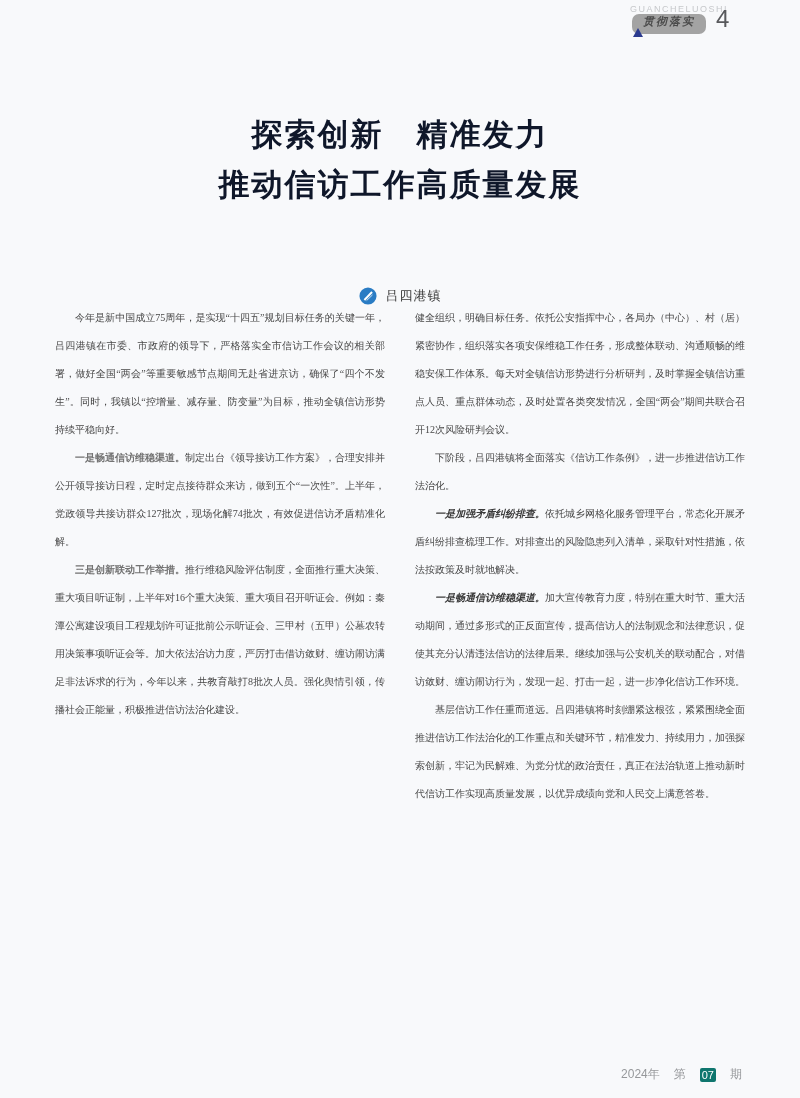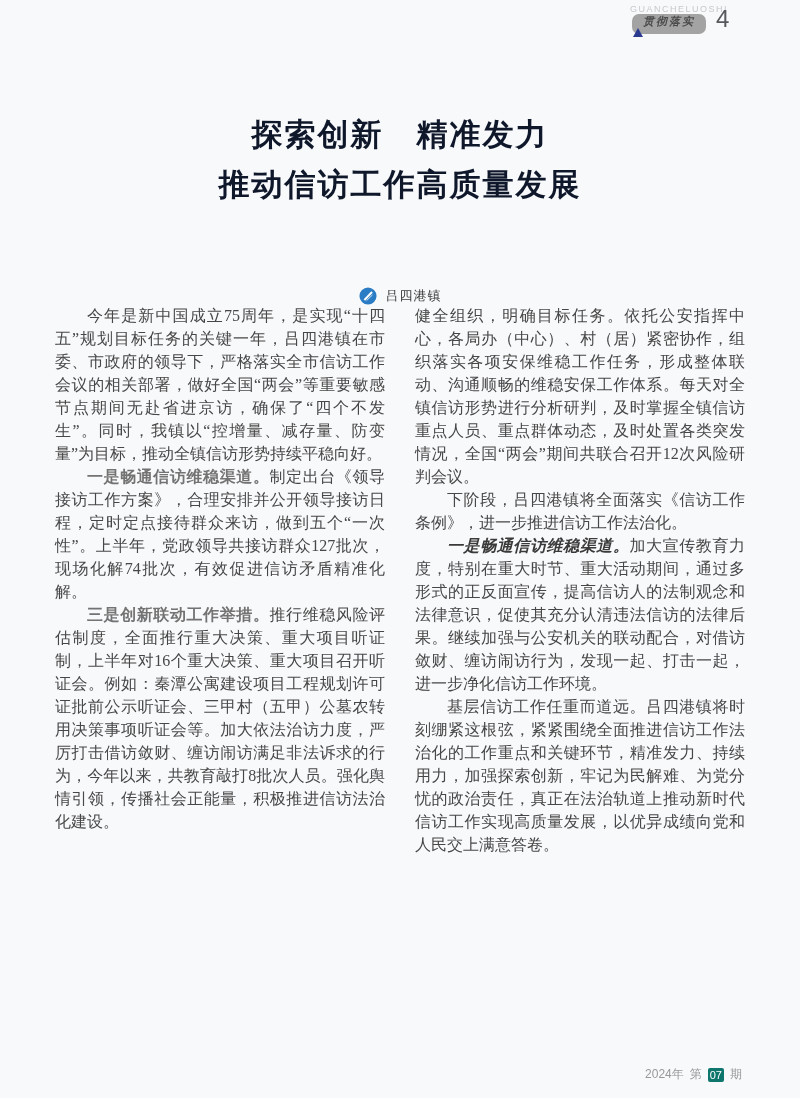--- a/index.html
+++ b/index.html
@@ -62,36 +62,36 @@
   }
 
   
   .columns {
     position:absolute; top:304px; left:55px; width:690px;
     display:flex; gap:30px;
   }
   .col { width:330px; }
   .para {
     text-indent:2em;
-    font-size:16px; line-height:23px;
+    font-size:10px; line-height:28px;
     text-align:justify; color:#474747;
   }
   .para.noindent { text-indent:0; }
   .lead-hei {
     font-family:"Liberation Sans","DejaVu Sans",sans-serif;
     font-weight:700; color:#737373;
   }
   .lead-kai {
     font-style:italic; font-weight:700; color:#3a3a3a;
   }
 
   
   .footer {
     position:absolute; top:1066px; right:58px;
-    display:flex; align-items:center; gap:6px;
+    display:flex; align-items:center; gap:14px;
     font-family:"Liberation Sans",sans-serif;
     font-size:12px; color:#96989b;justify-content:center;
   }
   .issue-box {
     display:inline-block; background:#0f766e; color:#ffffff;
     font-size:11px; line-height:14px; padding:0 2px; border-radius:2px;
   }
 </style>
 </head>
 <body>
@@ -124,20 +124,21 @@
   <main class="columns">
     <div class="col">
       <p class="para"><span>今年是新中国成立75周年，是实现“十四五”规划目标任务的关键一年，吕四港镇在市委、市政府的领导下，严格落实全市信访工作会议的相关部署，做好全国“两会”等重要敏感节点期间无赴省进京访，确保了“四个不发生”。同时，我镇以“控增量、减存量、防变量”为目标，推动全镇信访形势持续平稳向好。</span></p>
       <p class="para"><span class="lead-hei">一是畅通信访维稳渠道。</span><span>制定出台《领导接访工作方案》，合理安排并公开领导接访日程，定时定点接待群众来访，做到五个“一次性”。上半年，党政领导共接访群众127批次，现场化解74批次，有效促进信访矛盾精准化解。</span></p>
       <p class="para"><span class="lead-hei">三是创新联动工作举措。</span><span>推行维稳风险评估制度，全面推行重大决策、重大项目听证制，上半年对16个重大决策、重大项目召开听证会。例如：秦潭公寓建设项目工程规划许可证批前公示听证会、三甲村（五甲）公墓农转用决策事项听证会等。加大依法治访力度，严厉打击借访敛财、缠访闹访满足非法诉求的行为，今年以来，共教育敲打8批次人员。强化舆情引领，传播社会正能量，积极推进信访法治化建设。</span></p>
 
     </div>
     <div class="col">
       <p class="para noindent"><span>健全组织，明确目标任务。依托公安指挥中心，各局办（中心）、村（居）紧密协作，组织落实各项安保维稳工作任务，形成整体联动、沟通顺畅的维稳安保工作体系。每天对全镇信访形势进行分析研判，及时掌握全镇信访重点人员、重点群体动态，及时处置各类突发情况，全国“两会”期间共联合召开12次风险研判会议。</span></p>
       <p class="para"><span>下阶段，吕四港镇将全面落实《信访工作条例》，进一步推进信访工作法治化。</span></p>
+      <p class="para"><span class="lead-kai">一是加强矛盾纠纷排查。</span><span>依托城乡网格化服务管理平台，常态化开展矛盾纠纷排查梳理工作。对排查出的风险隐患列入清单，采取针对性措施，依法按政策及时就地解决。</span></p>
       <p class="para"><span class="lead-kai">一是畅通信访维稳渠道。</span><span>加大宣传教育力度，特别在重大时节、重大活动期间，通过多形式的正反面宣传，提高信访人的法制观念和法律意识，促使其充分认清违法信访的法律后果。继续加强与公安机关的联动配合，对借访敛财、缠访闹访行为，发现一起、打击一起，进一步净化信访工作环境。</span></p>
       <p class="para"><span>基层信访工作任重而道远。吕四港镇将时刻绷紧这根弦，紧紧围绕全面推进信访工作法治化的工作重点和关键环节，精准发力、持续用力，加强探索创新，牢记为民解难、为党分忧的政治责任，真正在法治轨道上推动新时代信访工作实现高质量发展，以优异成绩向党和人民交上满意答卷。</span></p>
     </div>
   </main>
 
   <div class="footer">
     <span>2024年</span>
     <span>第</span>
     <span class="issue-box">07</span>
     <span>期</span>

